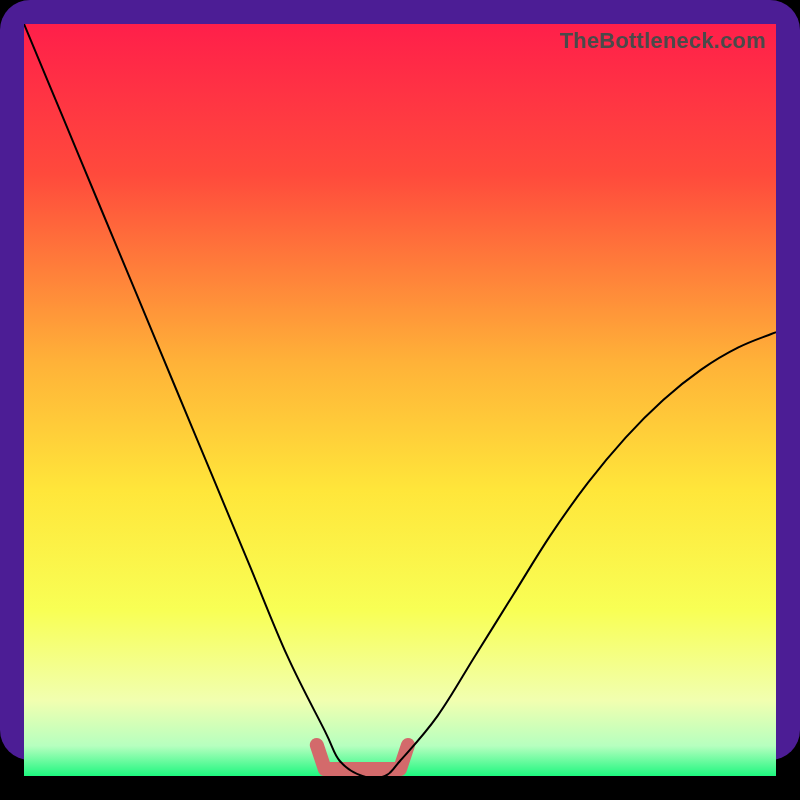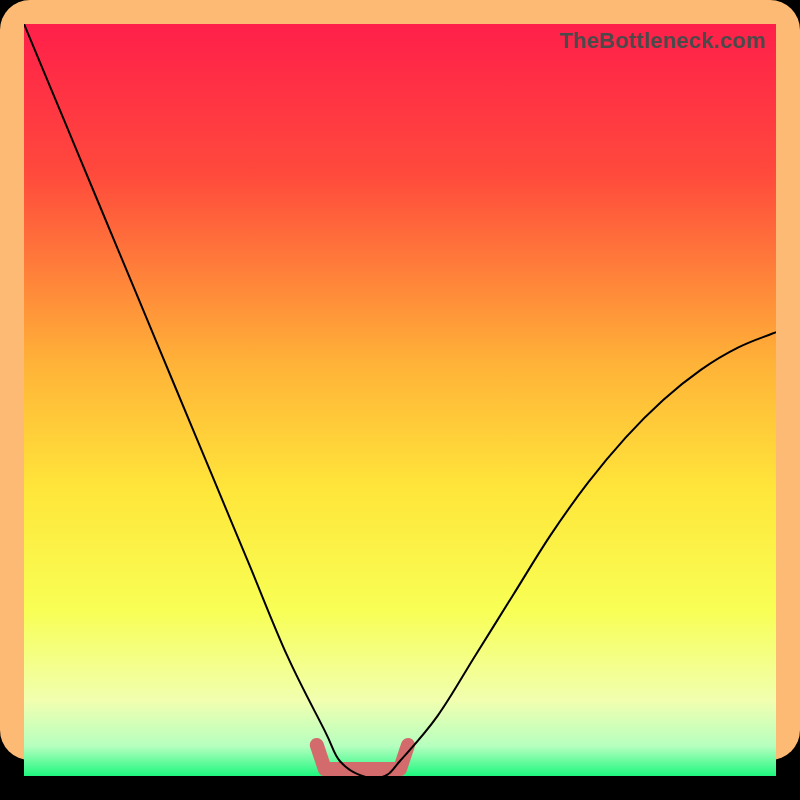--- a/index.html
+++ b/index.html
@@ -8,21 +8,21 @@
     width: 800px;
     height: 800px;
     overflow: hidden;
     background: #000;
     font-family: Arial, Helvetica, sans-serif;
   }
   .frame {
     position: relative;
     width: 800px;
     height: 760px;
-    background: #fdba74;
+    background: #4c1d95;
     border-radius: 30px;
   }
   .plot-area {
     position: absolute;
     left: 24px;
     top: 24px;
     width: 752px;
     height: 752px;
     
     overflow: hidden;

